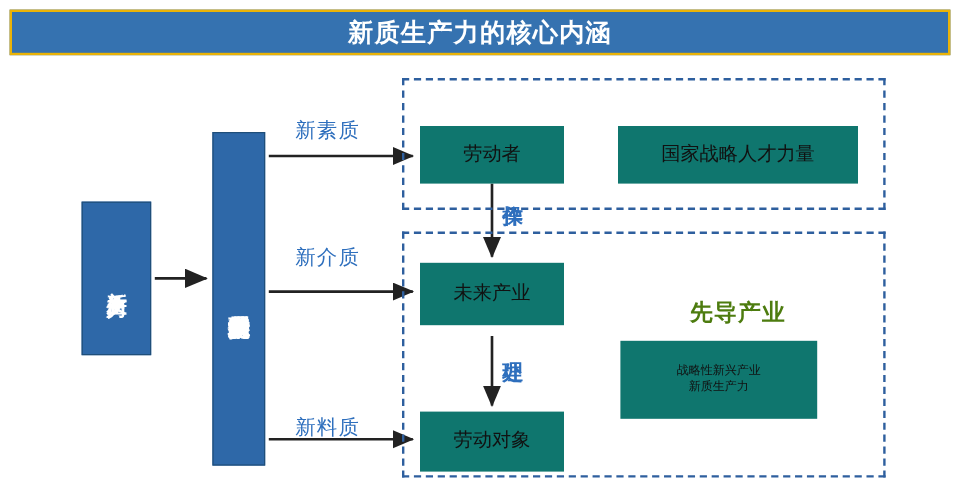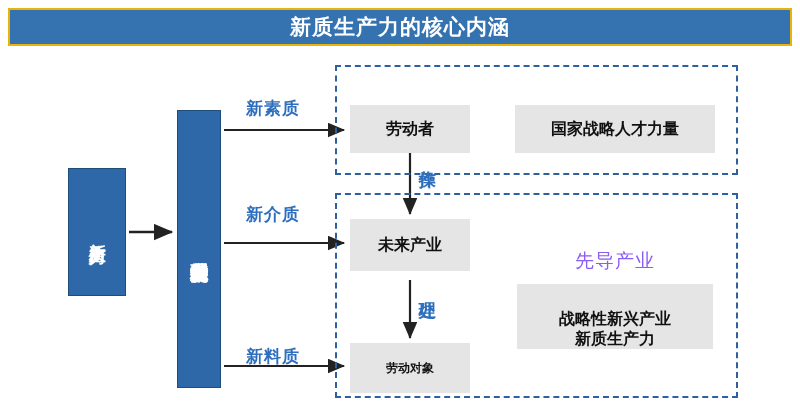--- a/index.html
+++ b/index.html
@@ -45,45 +45,45 @@
     border:2px dashed #2e5f9e;
     box-sizing:border-box;
     background:transparent;
   }
   #group-top{left:335px;top:65px;width:403px;height:110px;}
   #group-bottom{left:335px;top:193px;width:403px;height:205px;}
 
   
   .lbox{
     position:absolute;
-    background:#e5e5e5;
+    background:#0f766e;
     color:#111111;
-    font-weight:bold;
+    font-weight:normal;
     display:flex;align-items:center;justify-content:center;
     text-align:center;
     box-sizing:border-box;
     line-height:1.25;
   }
   #box-worker{left:350px;top:105px;width:120px;height:48px;font-size:16px;}
   #box-talent{left:515px;top:105px;width:200px;height:48px;font-size:16px;}
   #box-means{left:350px;top:219px;width:120px;height:52px;font-size:16px;}
-  #box-object{left:350px;top:343px;width:120px;height:50px;font-size:12px;}
-  #box-industries{left:517px;top:284px;width:196px;height:65px;font-size:16px;align-items:flex-end;}
+  #box-object{left:350px;top:343px;width:120px;height:50px;font-size:16px;}
+  #box-industries{left:517px;top:284px;width:164px;height:65px;font-size:10px;}
 
   
   #heading-pilot{
     position:absolute;left:517px;top:248px;width:196px;
     text-align:center;
-    color:#8b5cf6;font-size:19px;font-weight:normal;letter-spacing:1px;
+    color:#4d7c0f;font-size:19px;font-weight:bold;letter-spacing:1px;
   }
 
   
   .arrow-label{
     position:absolute;
-    color:#2e6fbd;font-weight:bold;font-size:17px;
+    color:#2e6fbd;font-weight:normal;font-size:17px;
     letter-spacing:1px;white-space:nowrap;
   }
   #label-quality{left:246px;top:97px;}
   #label-medium{left:246px;top:203px;}
   #label-material{left:246px;top:313px;margin-top:32px;}
 
   
   .vlabel{
     position:absolute;
     color:#2e6fbd;font-weight:bold;font-size:17px;

